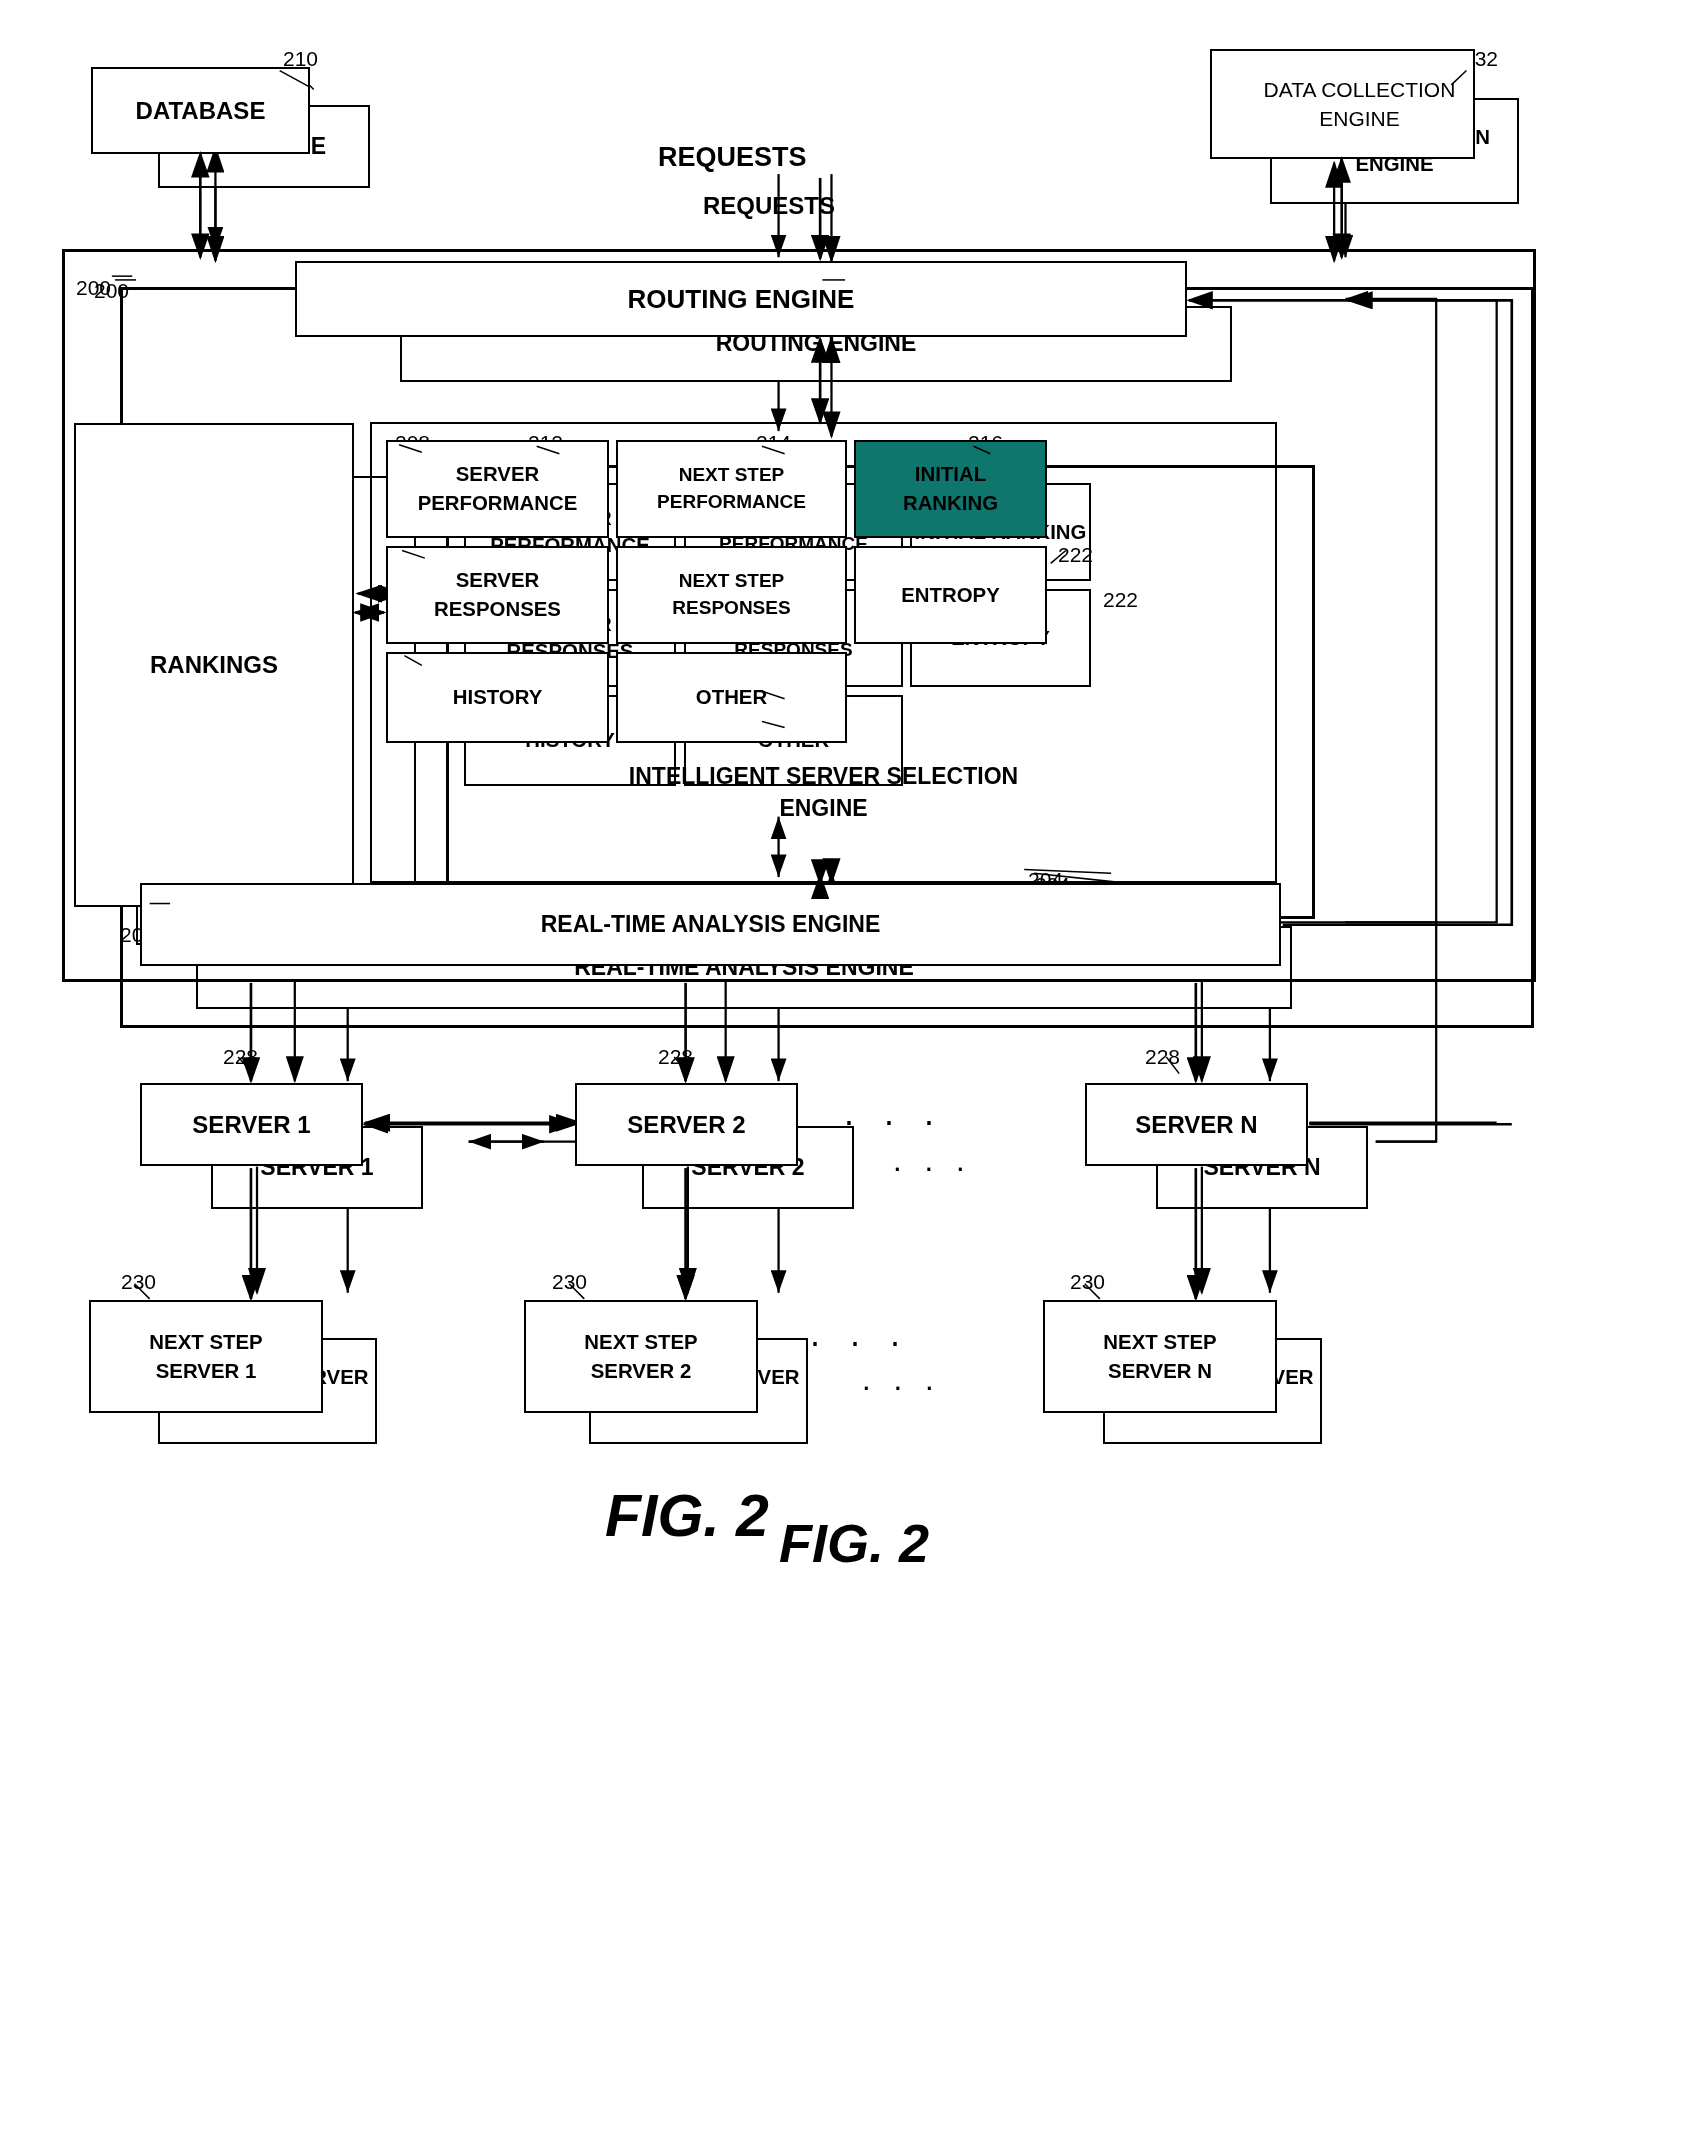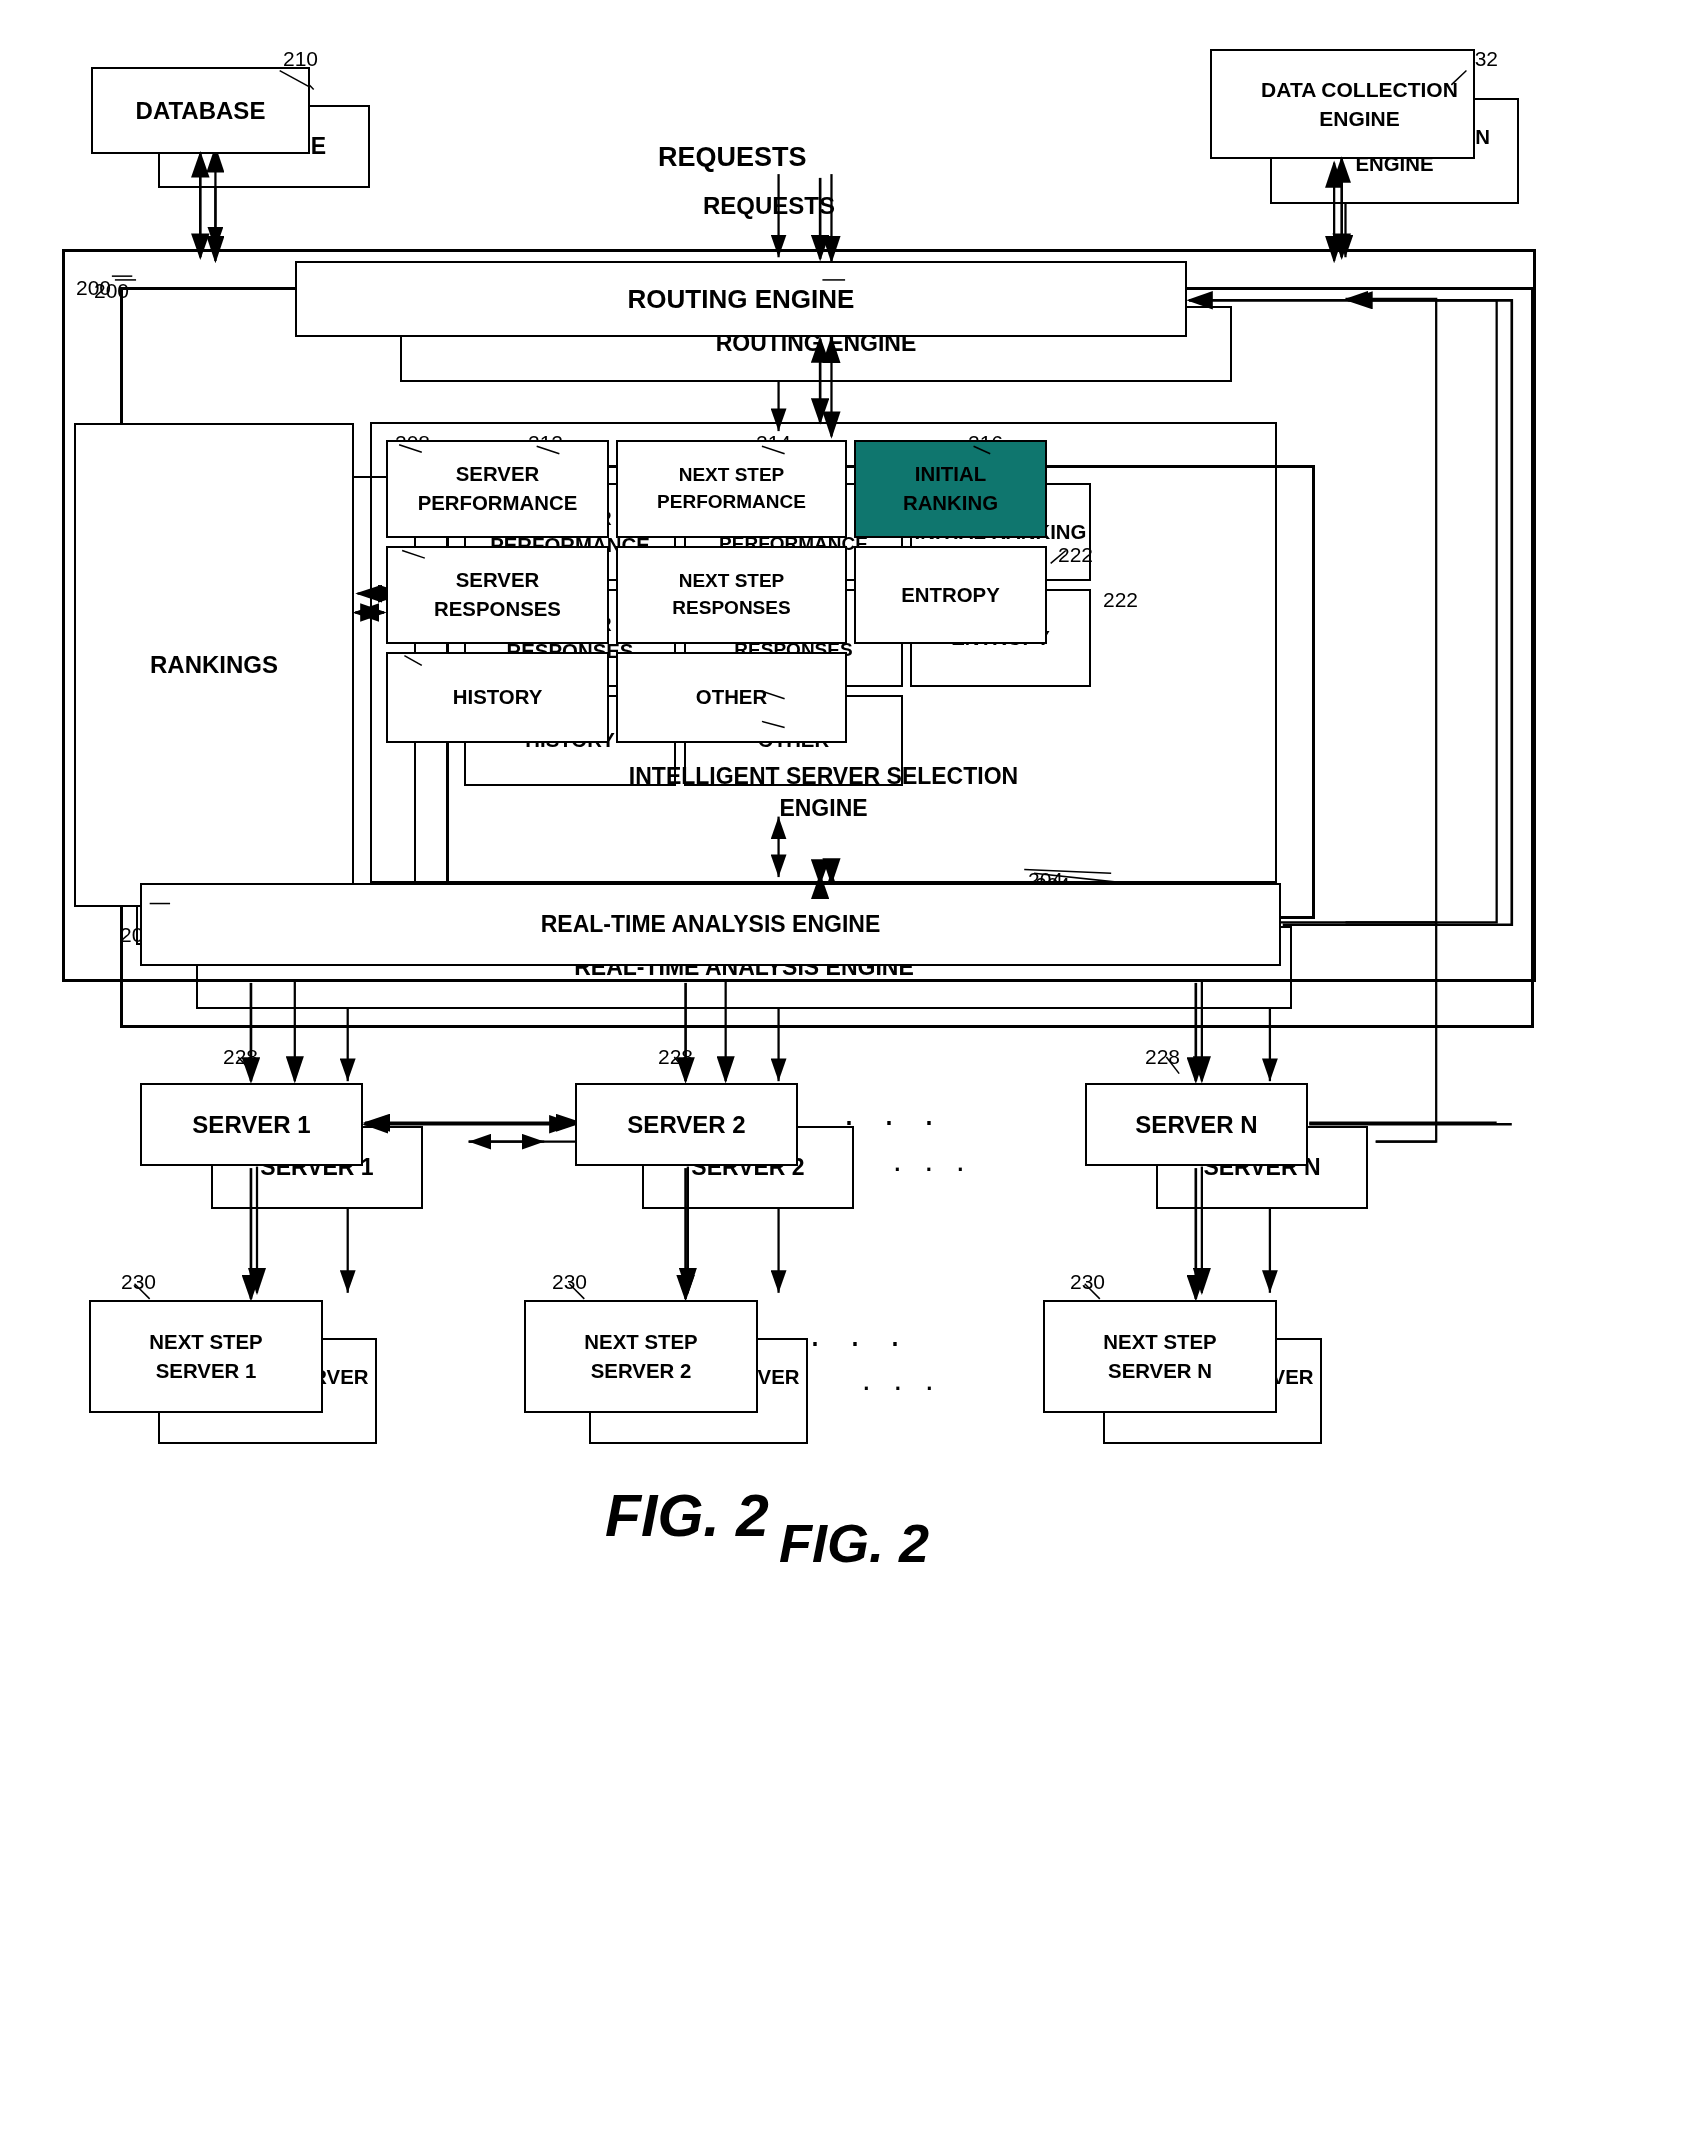--- a/index.html
+++ b/index.html
@@ -295,21 +295,21 @@
 <div style="position:absolute; font-size:21px; top:1045px; left:1145px;">228</div>
 
 <div style="position:absolute; font-size:21px; top:1270px; left:121px;">230</div>
 <div style="position:absolute; font-size:21px; top:1270px; left:552px;">230</div>
 <div style="position:absolute; font-size:21px; top:1270px; left:1070px;">230</div>
 
 <div style="position:absolute; top:142px; left:658px; font-size:27px; font-weight:bold;">REQUESTS</div>
 
 <div style="position:absolute; top:67px; left:91px; width:219px; height:87px; border:2.3px solid #000; background:#fff; display:flex; align-items:center; justify-content:center; font-size:24px; font-weight:bold;">DATABASE</div>
 
-<div style="position:absolute; top:49px; left:1210px; width:265px; height:110px; border:2.3px solid #000; background:#fff; display:flex; align-items:center; justify-content:center; font-size:21px; font-weight:bold; text-align:center; line-height:1.4;padding-left:34px;">DATA COLLECTION<br>ENGINE</div>
+<div style="position:absolute; top:49px; left:1210px; width:265px; height:110px; border:2.3px solid #000; background:#fff; display:flex; align-items:center; justify-content:center; font-size:21px; font-weight:normal; text-align:center; line-height:1.4;padding-left:34px;">DATA COLLECTION<br>ENGINE</div>
 
 <div style="position:absolute; top:249px; left:62px; width:1474px; height:733px; border:3px solid #000; background:transparent;"></div>
 
 <div style="position:absolute; top:261px; left:295px; width:892px; height:76px; border:2.3px solid #000; background:#fff; display:flex; align-items:center; justify-content:center; font-size:26px; font-weight:bold;">ROUTING ENGINE</div>
 
 <div style="position:absolute; top:423px; left:74px; width:280px; height:484px; border:2.3px solid #000; background:#fff; display:flex; align-items:center; justify-content:center; font-size:24px; font-weight:bold;">RANKINGS</div>
 
 <div style="position:absolute; top:422px; left:370px; width:907px; height:461px; border:2.3px solid #000; background:transparent;"></div>
 
 <div style="position:absolute; top:440px; left:386px; width:223px; height:98px; border:2.3px solid #000; background:#fff; display:flex; align-items:center; justify-content:center; font-size:20.4px; font-weight:bold; text-align:center; line-height:1.4;">SERVER<br>PERFORMANCE</div>

